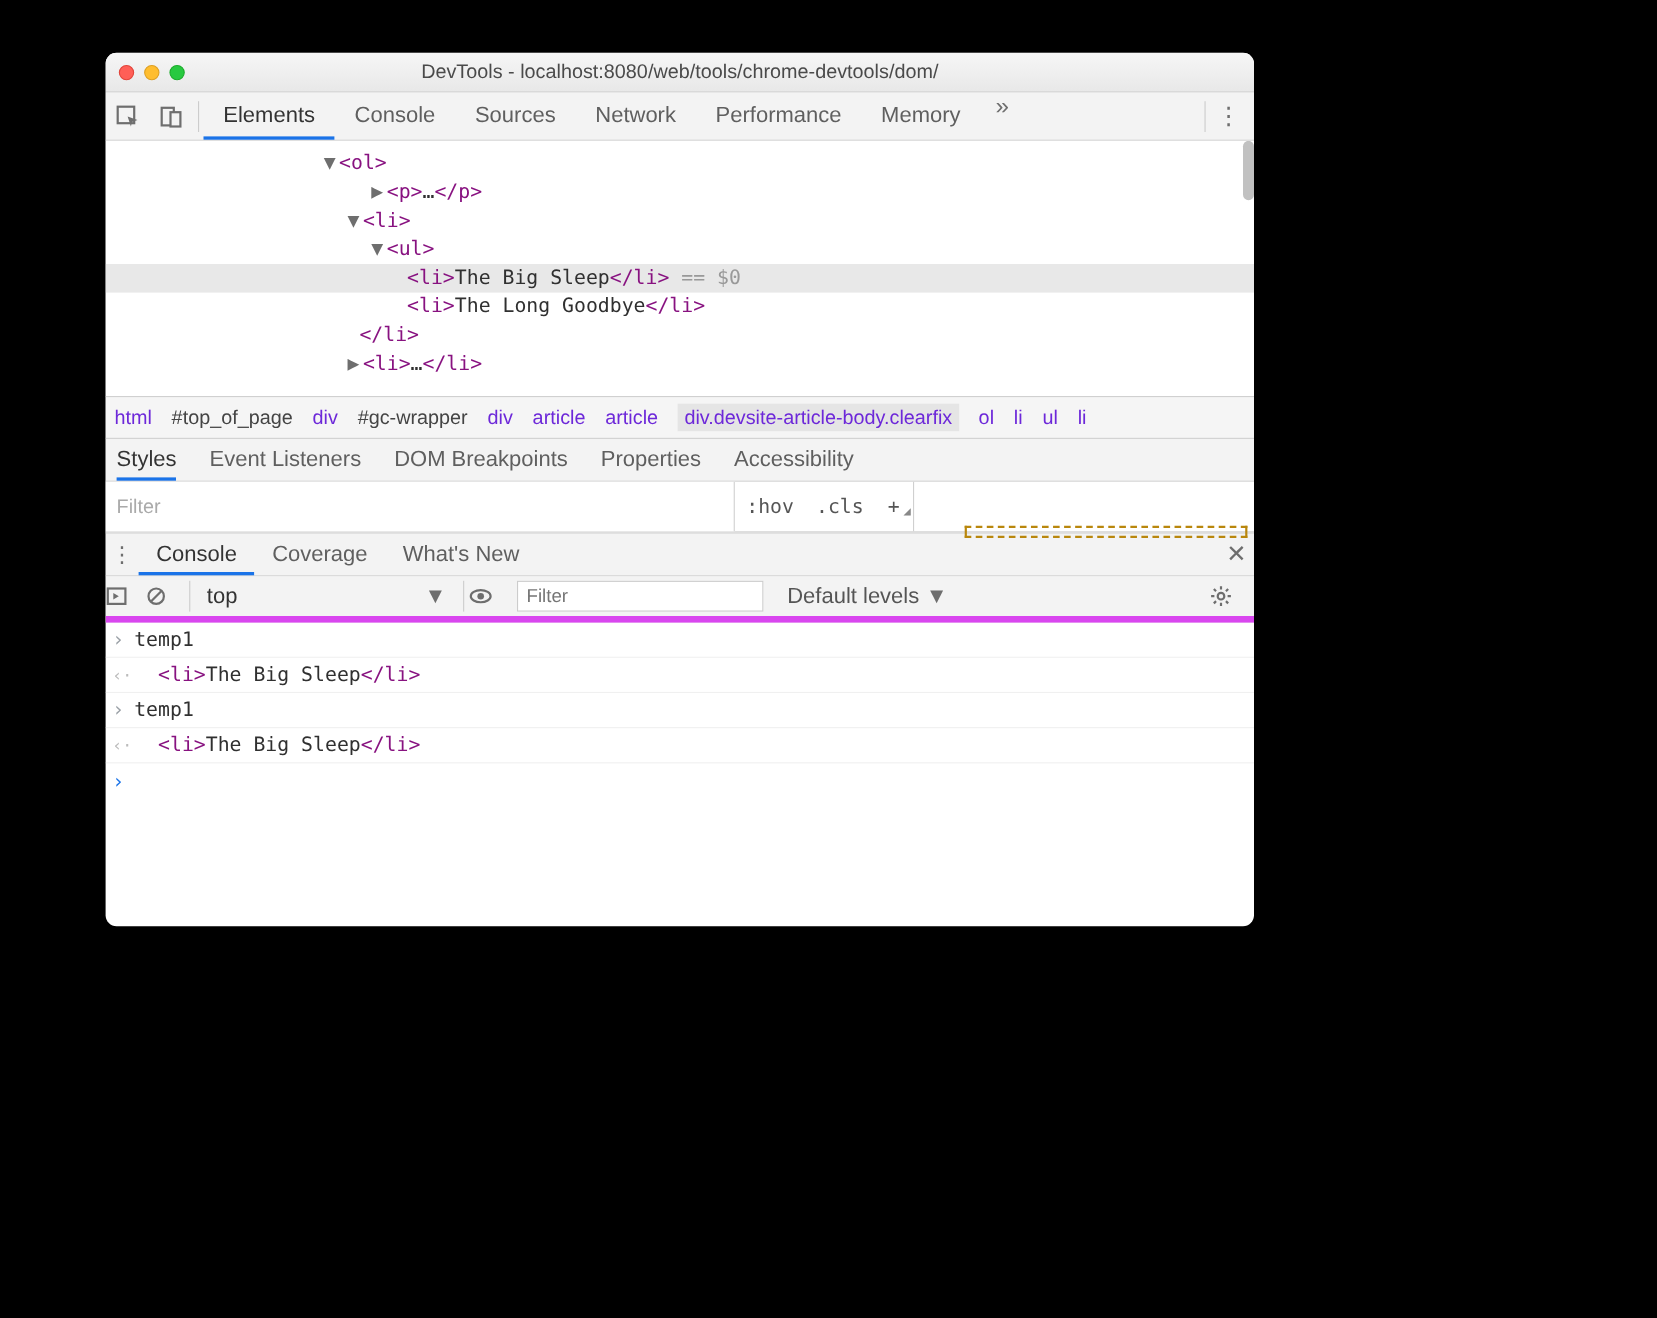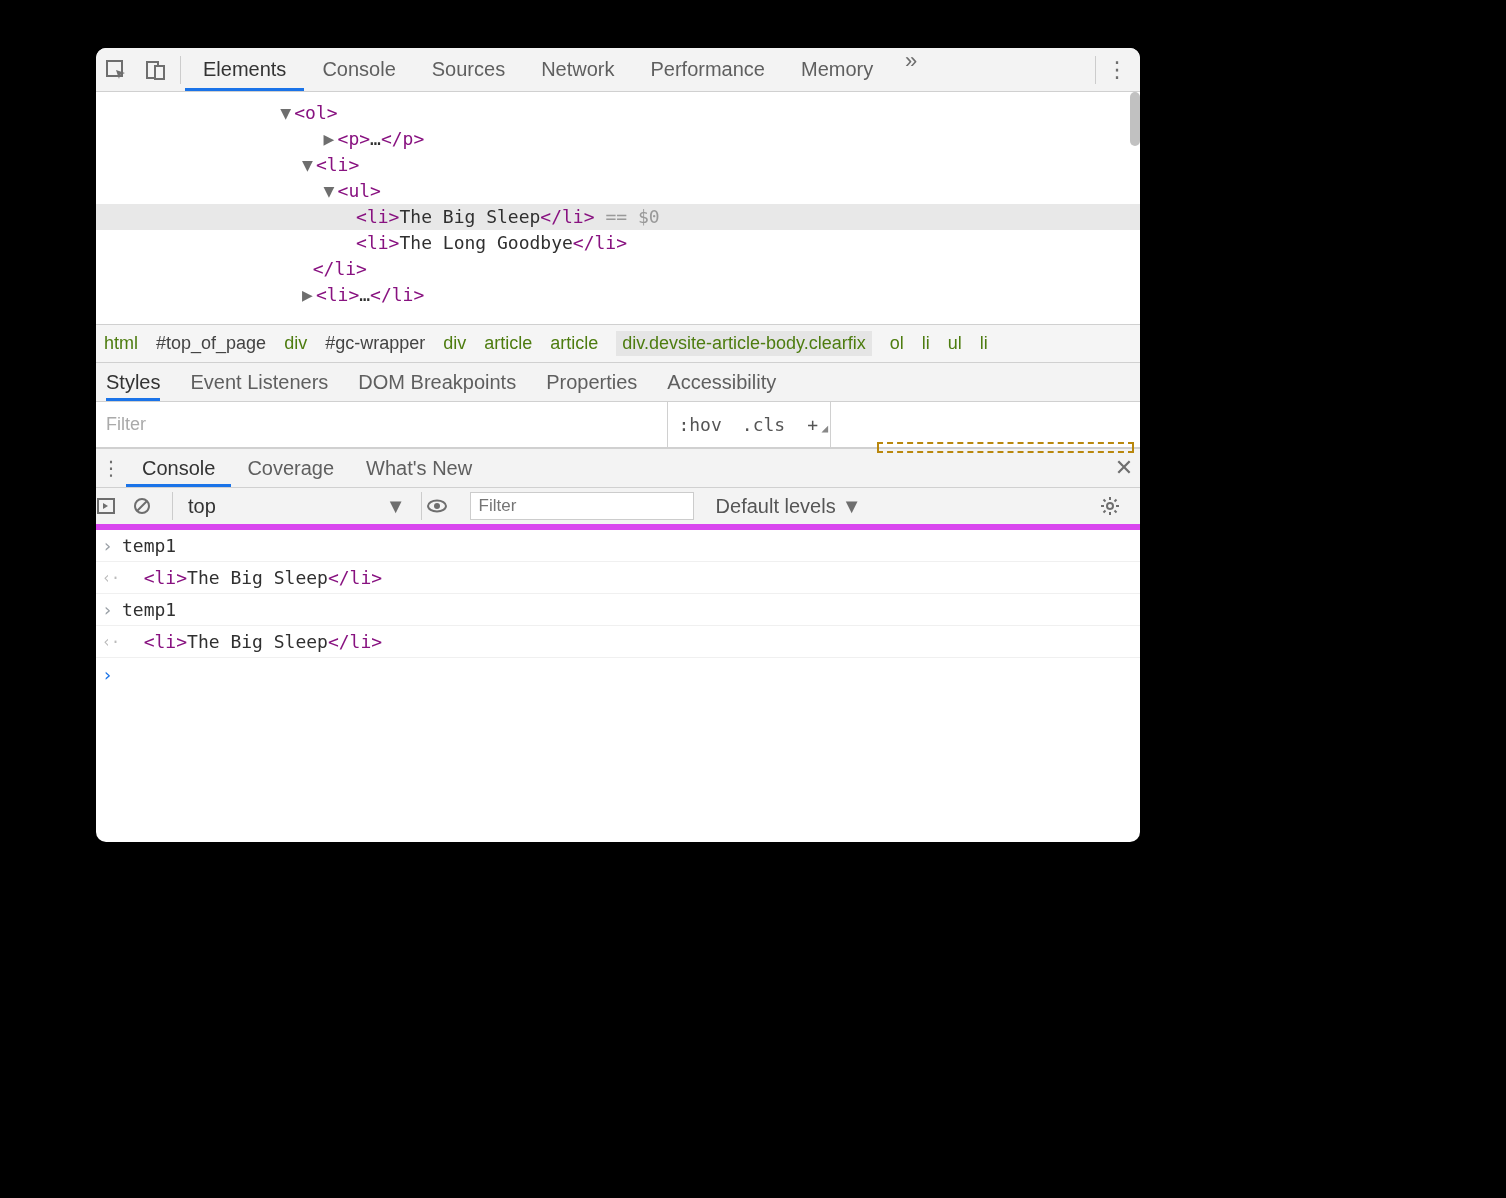--- a/index.html
+++ b/index.html
@@ -45,33 +45,33 @@
   }
   .tb-btn { width: 40px; height: 44px; display:flex; align-items:center; justify-content:center; color:#6e6e6e; }
   .tb-sep { width:1px; height:28px; background:#ccc; margin:0 4px; }
   .tabs { display:flex; height:100%; flex:1; }
   .tab { padding: 0 18px; color:#5f5f5f; height:100%; display:flex; align-items:center; cursor:pointer; }
   .tab.active { color:#333; border-bottom: 3px solid #1a73e8; padding-top:3px; }
   .overflow { width: 40px; text-align:center; color:#6e6e6e; font-size:22px; }
   .kebab { width: 34px; text-align:center; color:#6e6e6e; font-size:22px; margin-right:6px; }
   .elements-panel { flex: 1 1 auto; overflow:hidden; position:relative; background:#fff; }
   .dom-tree { font-family: Menlo, Consolas, monospace; font-size:18px; color:#303030; padding-top:8px; position:relative; }
-  .dom-line { white-space: pre; line-height: 26px; }
+  .dom-line { white-space: pre; line-height: 26px; padding-left: 14px; }
   .selected-line { background: #e8e8e8; width:100%; }
   .ell-btn { position:absolute; left:2px; top:106px; color:#aaa; font-size:18px; }
   .tag { color:#881280; }
   .arrow { color:#6e6e6e; display:inline-block; width:14px; }
   .eqdollar { color:#999; }
   .scroll-ind { position:absolute; right:0; top:0; width:10px; height:54px; background:#c1c1c1; border-radius:5px; }
   .breadcrumb {
     height: 38px; border-top:1px solid #d0d0d0; background:#f5f5f5;
     display:flex; align-items:center; font-size:18px; overflow:hidden;
     padding-left:8px; gap: 18px;
   }
-  .crumb { color:#4d7c0f; cursor:pointer; white-space:nowrap; }
+  .crumb { color:#6d28d9; cursor:pointer; white-space:nowrap; }
   .crumb.id { color:#444; }
   .crumb.sel { background:#e5e5e5; padding:2px 6px; }
   .subtabs {
     height: 40px; border-top:1px solid #d0d0d0; border-bottom:1px solid #d0d0d0;
     background:#f3f3f3; display:flex; align-items:center; gap:30px; padding-left:10px;
   }
   .subtab { color:#5f5f5f; cursor:pointer; height:100%; display:flex; align-items:center; }
   .subtab.active { color:#333; border-bottom:3px solid #1a73e8; padding-top:3px; }
   .styles-toolbar {
     height: 46px; border-bottom:1px solid #d0d0d0; display:flex; align-items:center; background:#fff;
@@ -109,20 +109,28 @@
   .c-arrow-out { color:#bbb; width:20px; font-size:15px; }
   .c-prompt { color:#1a73e8; width:20px; }
   .mono { font-family:Menlo,monospace; }
   svg { display:block; }
 </style>
 </head>
 <body>
 
 <div class="window">
 
+  <div class="titlebar">
+    <div class="traffic">
+      <div class="dot red"></div>
+      <div class="dot yellow"></div>
+      <div class="dot green"></div>
+    </div>
+    <div class="title">DevTools - localhost:8080/web/tools/chrome-devtools/dom/</div>
+  </div>
 
   <div class="toolbar">
     <div class="tb-btn">
       <svg width="22" height="22" viewBox="0 0 22 22">
           <rect x="2" y="2" width="15" height="15" fill="none" stroke="#6e6e6e" stroke-width="2"></rect>
           <path d="M11 11 L20 14 L15 16 L14 20 Z" fill="#6e6e6e"></path>
         </svg>
     </div>
     <div class="tb-btn">
       <svg width="22" height="22" viewBox="0 0 22 22">

